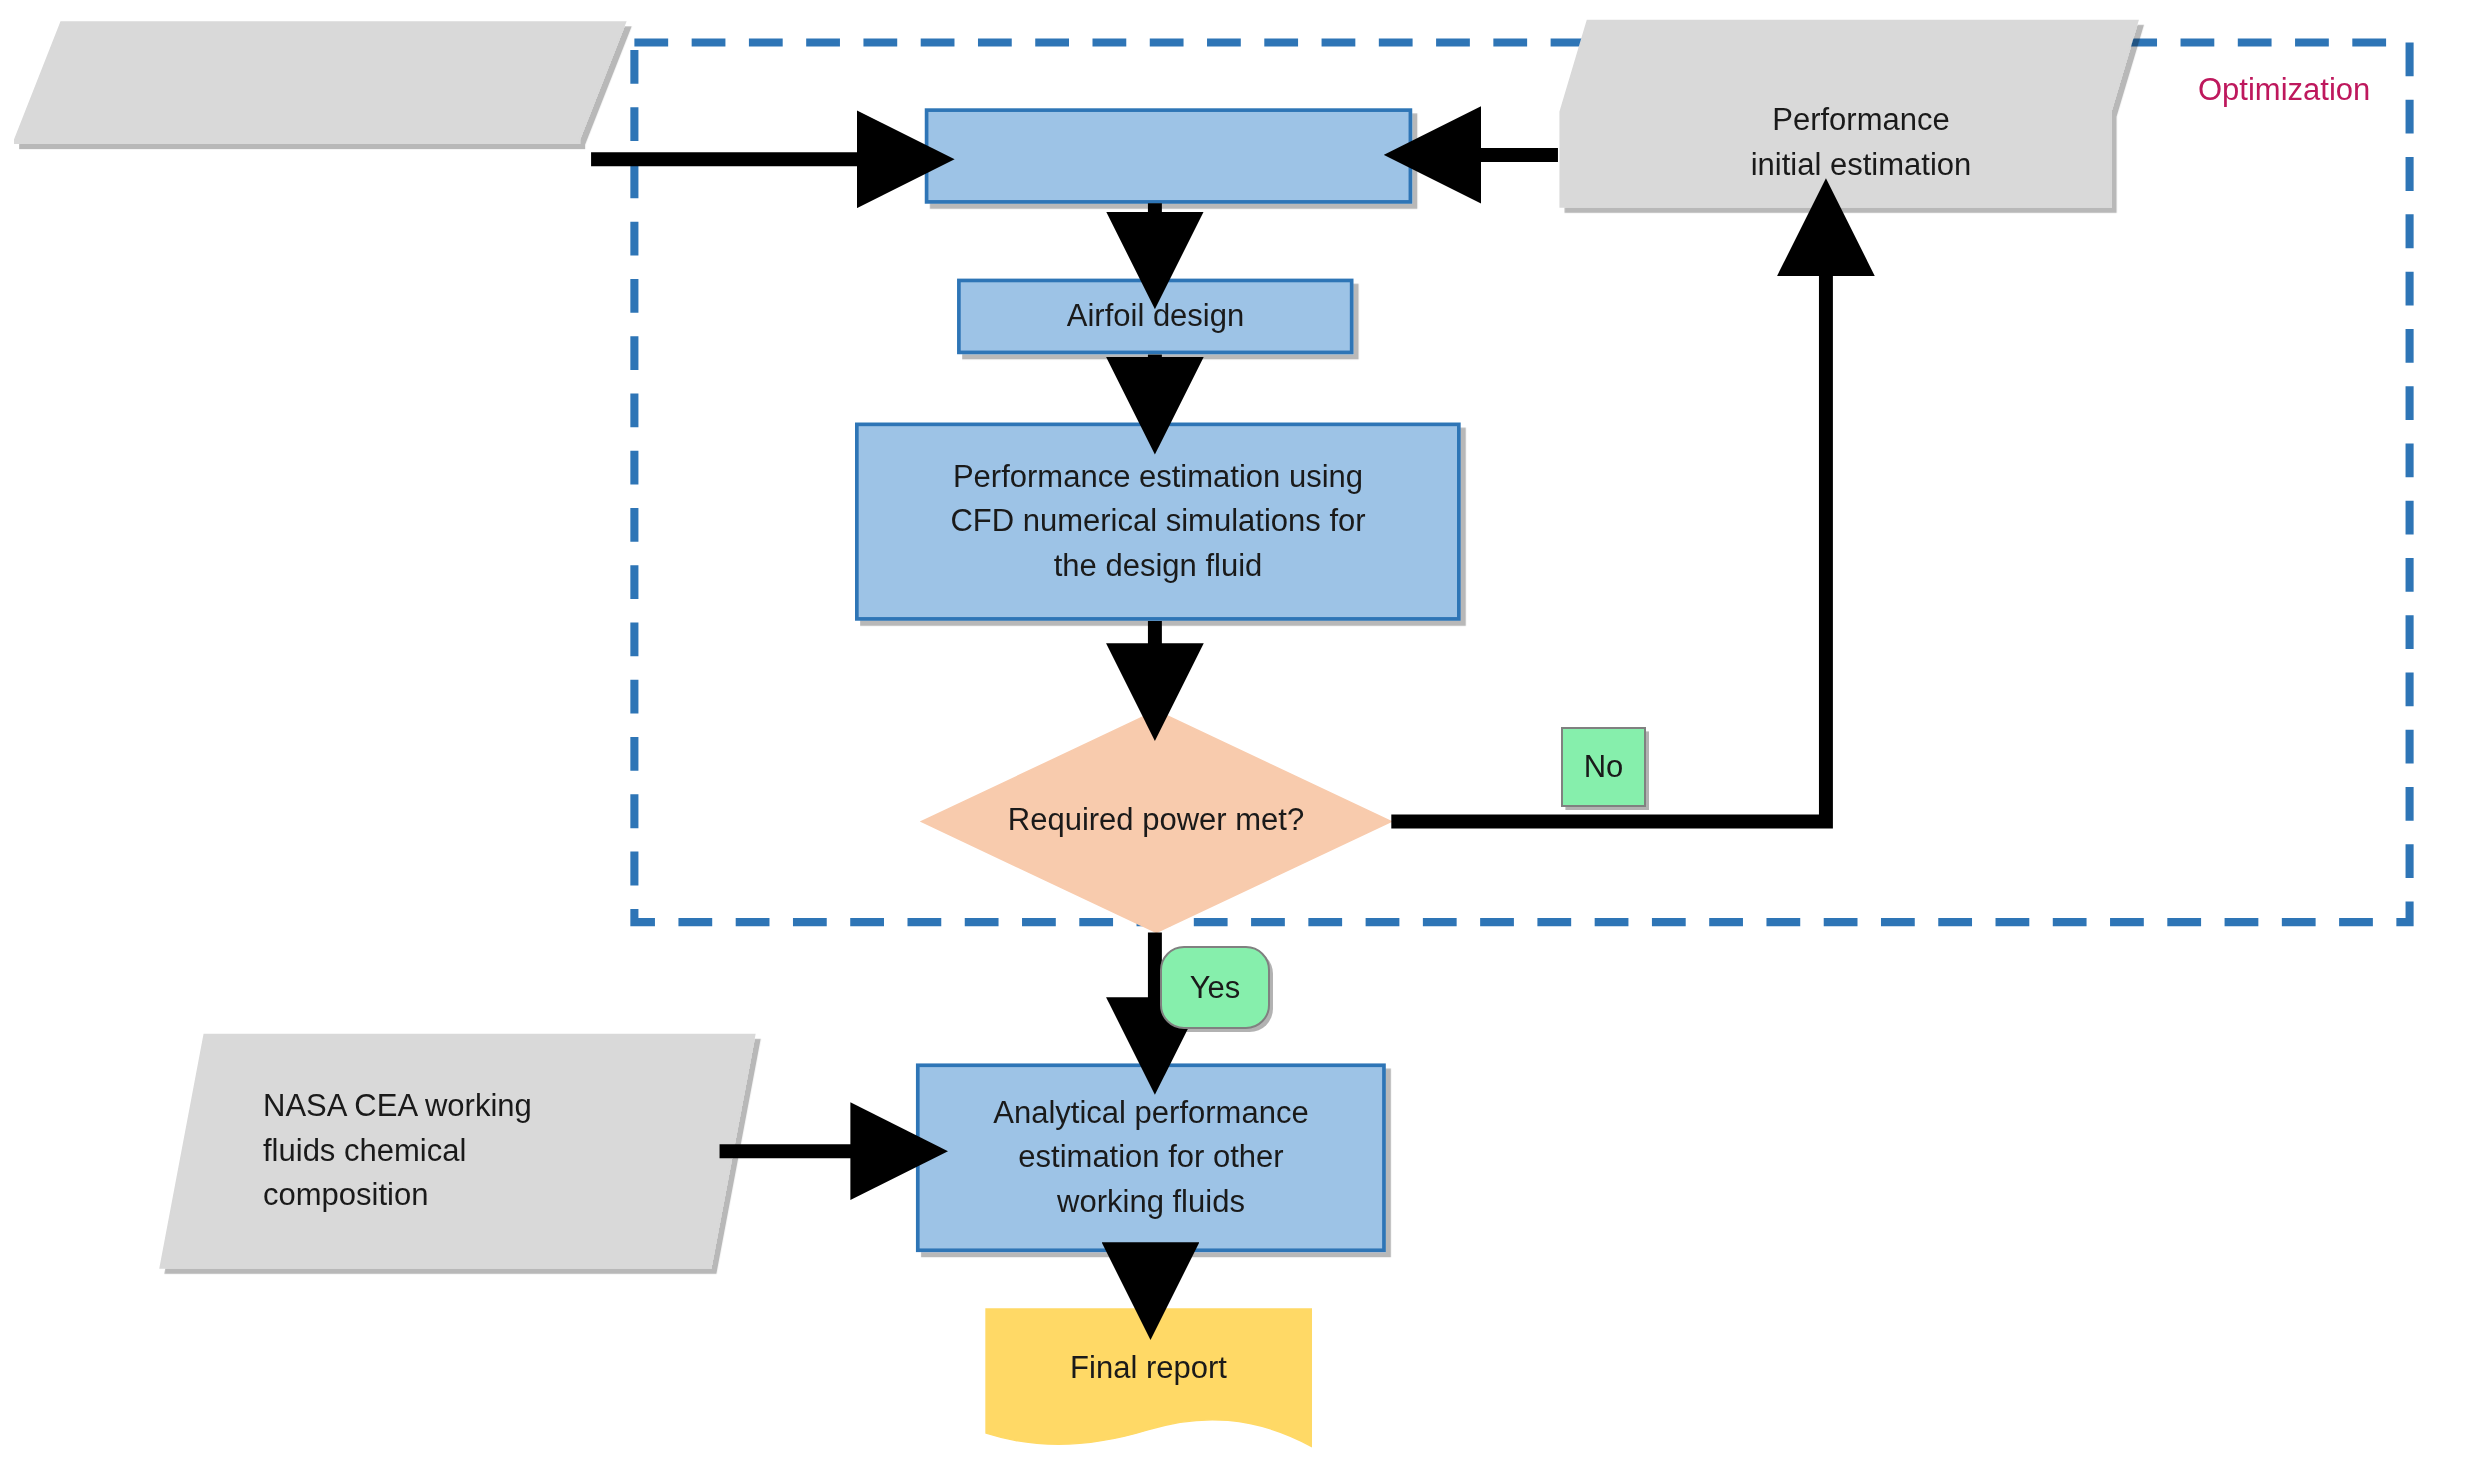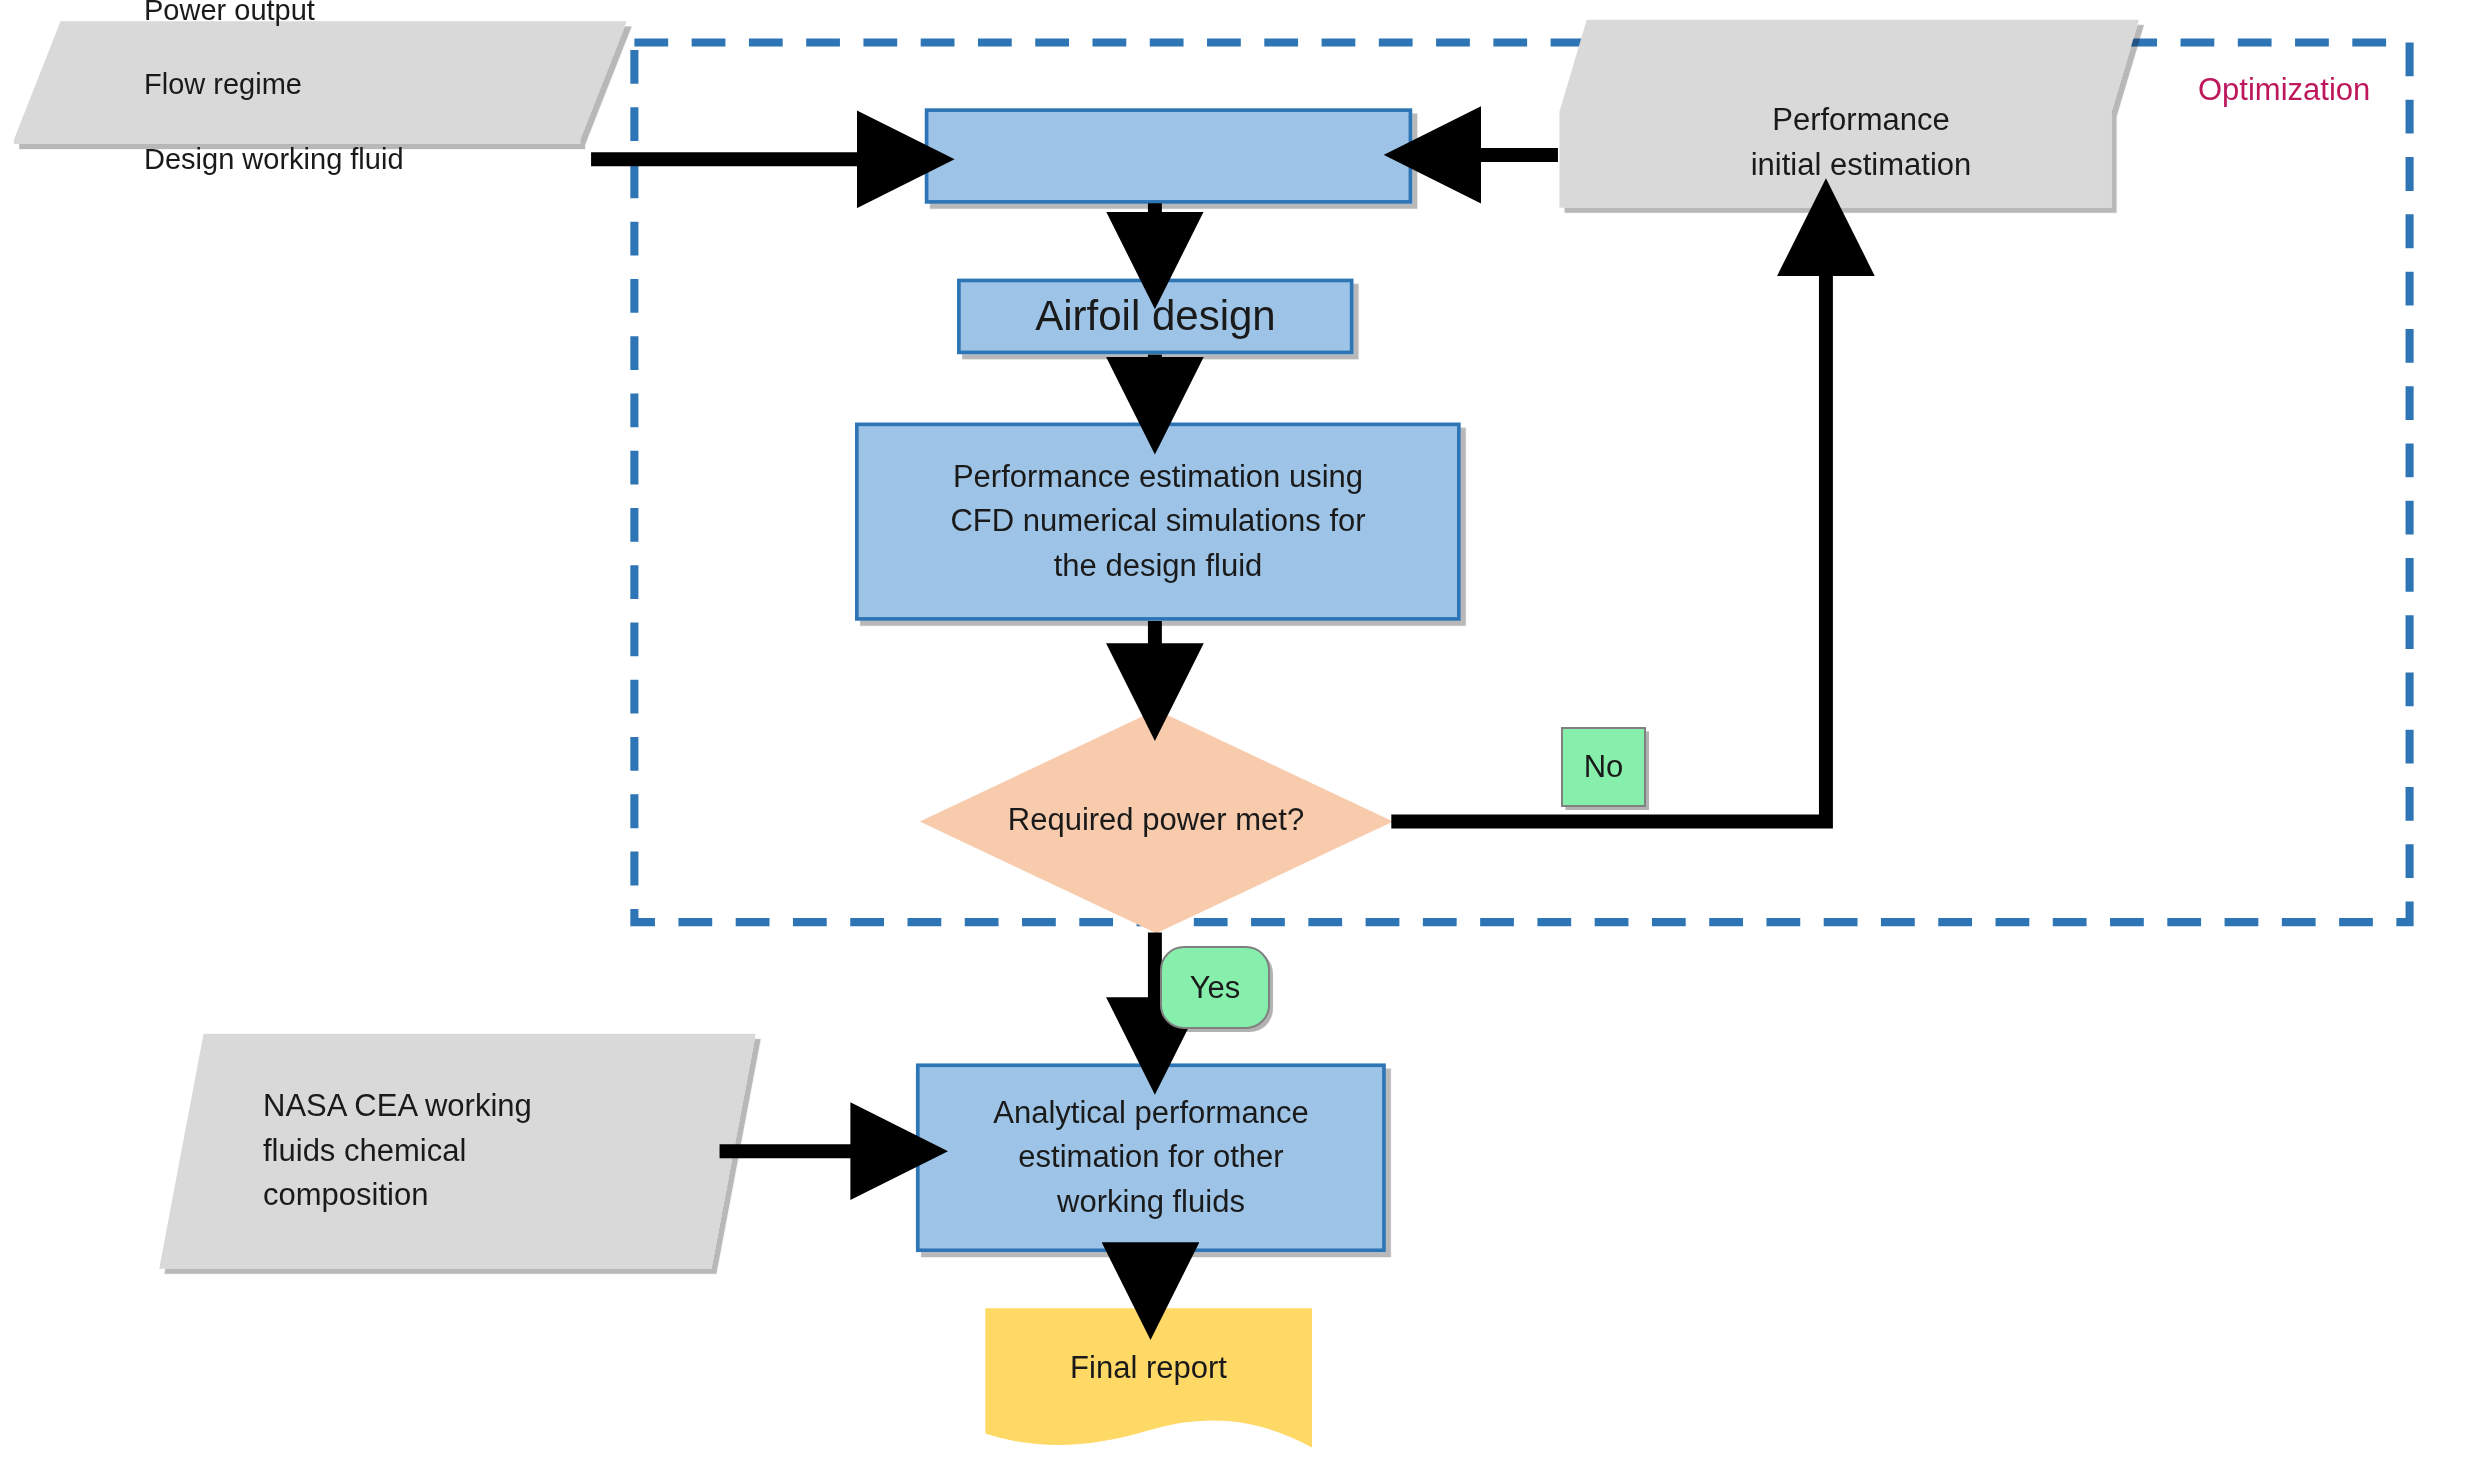--- a/index.html
+++ b/index.html
@@ -104,31 +104,26 @@
 
     <path d="M1895,1119 L2487,1119 L2487,296" fill="none" stroke="#000000" stroke-width="19" stroke-linejoin="miter" marker-end="url(#arrowhead)"></path>
 
     <line x1="1573" y1="1270" x2="1573" y2="1438" stroke="#000000" stroke-width="19" marker-end="url(#arrowhead)"></line>
 
     <line x1="980" y1="1568" x2="1238" y2="1568" stroke="#000000" stroke-width="19" marker-end="url(#arrowhead)"></line>
 
     <line x1="1567" y1="1706" x2="1567" y2="1772" stroke="#000000" stroke-width="19" marker-end="url(#arrowhead)"></line>
   </svg>
 
-  <div class="node-label parallelogram-label" style="left:144px; top:26.4px; width:455px; height:117px; font-size:29px; line-height:1.28;">Power output
-
-Flow regime
-
-Design working fluid</div>
 
 
   <div class="node-label" style="left:1626px; top:95px; width:470px; height:95px; font-size:31px;">Performance
 initial estimation</div>
 
-  <div class="node-label" style="left:959px; top:280px; width:393px; height:72px; font-size:42px;text-align:right;">Airfoil design</div>
+  <div class="node-label" style="left:959px; top:280px; width:393px; height:72px; font-size:31px;text-align:right;">Airfoil design</div>
 
   <div class="node-label" style="left:857px; top:424px; width:602px; height:195px; font-size:31px;">Performance estimation using
 CFD numerical simulations for
 the design fluid</div>
 
   <div class="node-label" style="left:921px; top:791px; width:470px; height:59px; font-size:31px;">Required power met?</div>
 
   <div class="node-label parallelogram-label" style="left:263px; top:1063px; width:411px; height:176px; font-size:31px; line-height:1.45;">NASA CEA working
 fluids chemical
 composition</div>

